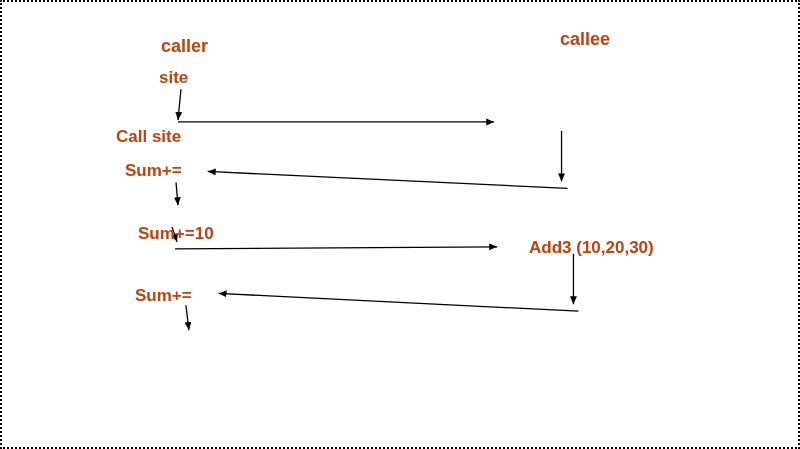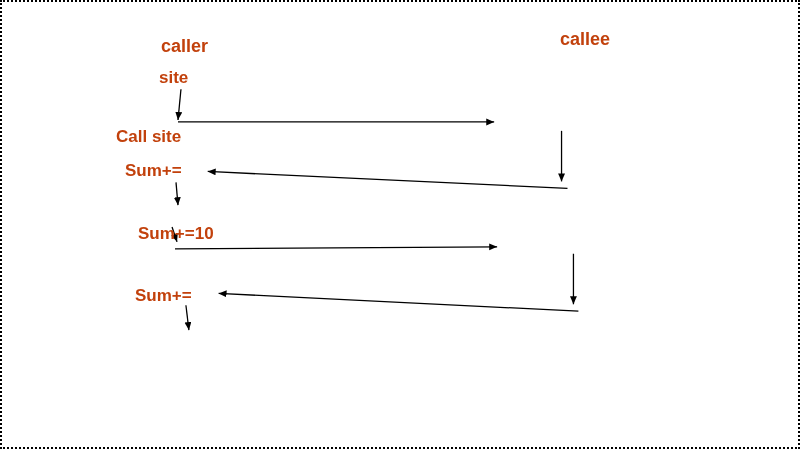--- a/index.html
+++ b/index.html
@@ -59,15 +59,16 @@
     <line x1="184" y1="306" x2="187" y2="331" stroke="#000000" stroke-width="1.3" marker-end="url(#ah)"></line>
   </svg>
 
   <div class="lbl hdr" style="left:159px; top:35px;">caller</div>
   <div class="lbl hdr" style="left:512px; top:28px;margin-left:46px;">callee</div>
 
   <div class="lbl" style="left:157px; top:67px;">site</div>
   <div class="lbl" style="left:78px; top:126px;margin-left:36px;">Call site</div>
   <div class="lbl" style="left:123px; top:160px;">Sum+=</div>
   <div class="lbl" style="left:136px; top:223px;">Sum+=10</div>
+  <div class="lbl" style="left:527px; top:237px;">Add3 (10,20,30)</div>
   <div class="lbl" style="left:133px; top:285px;">Sum+=</div>
 
 </div>
 
 </body></html>

